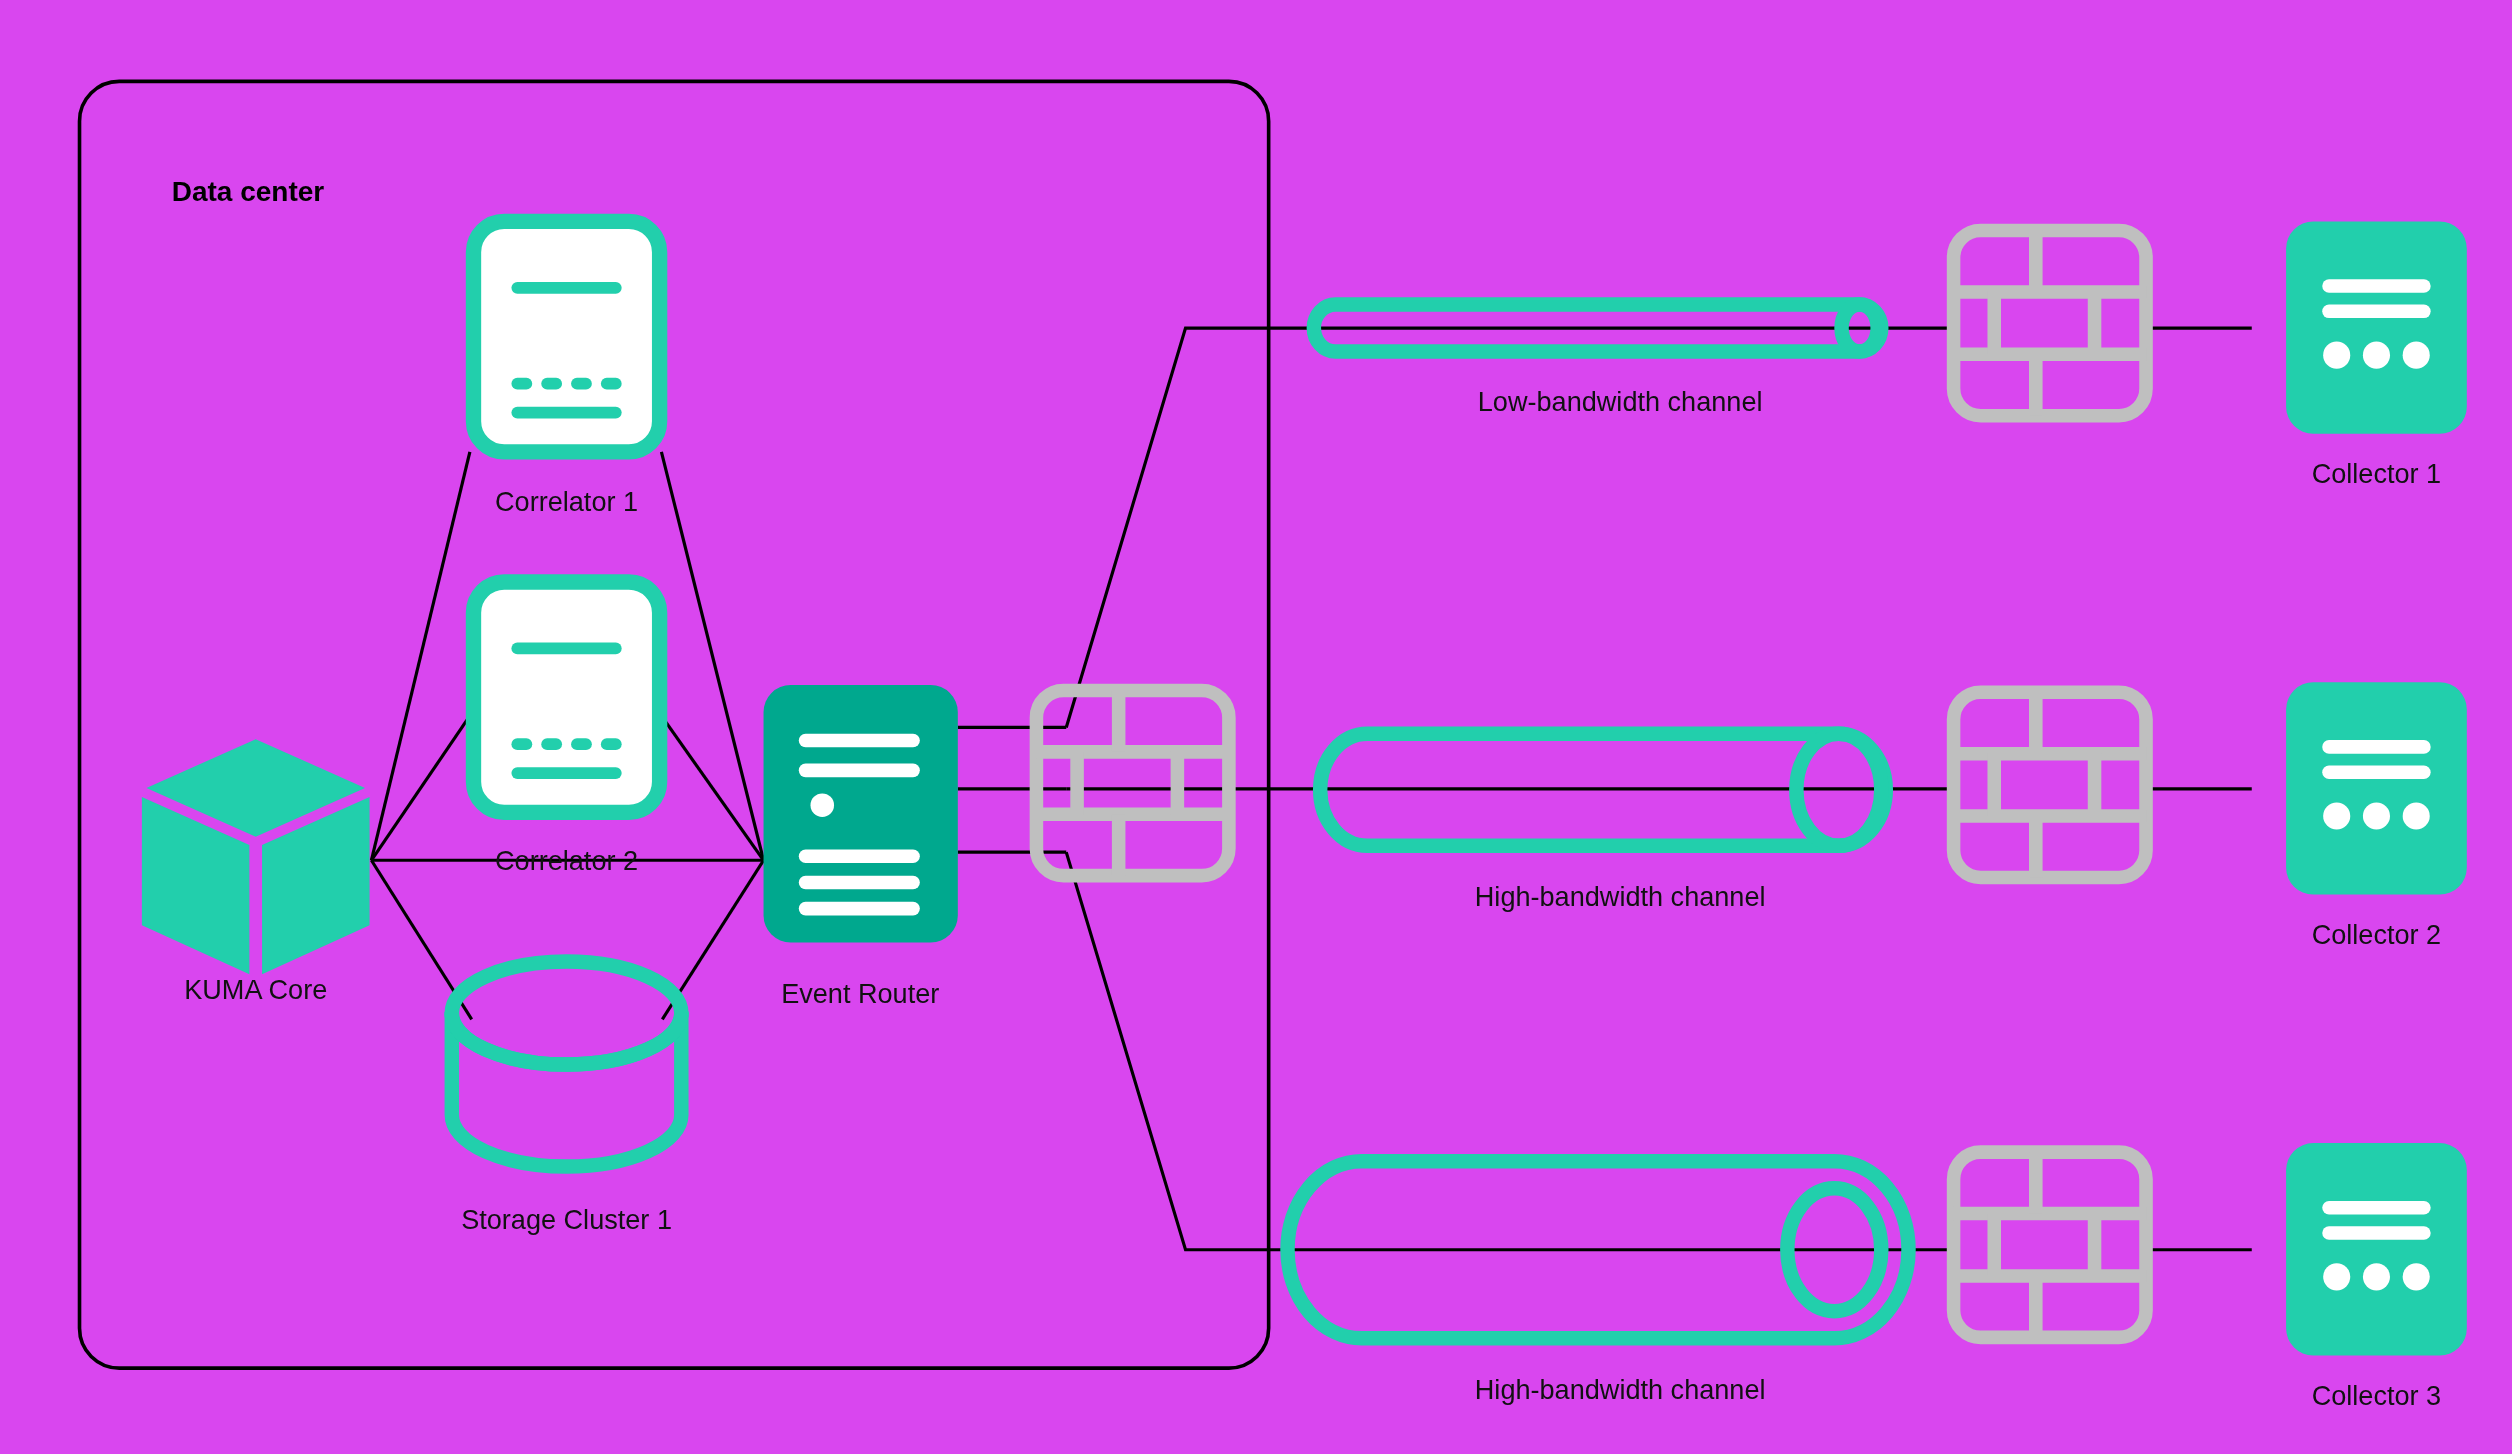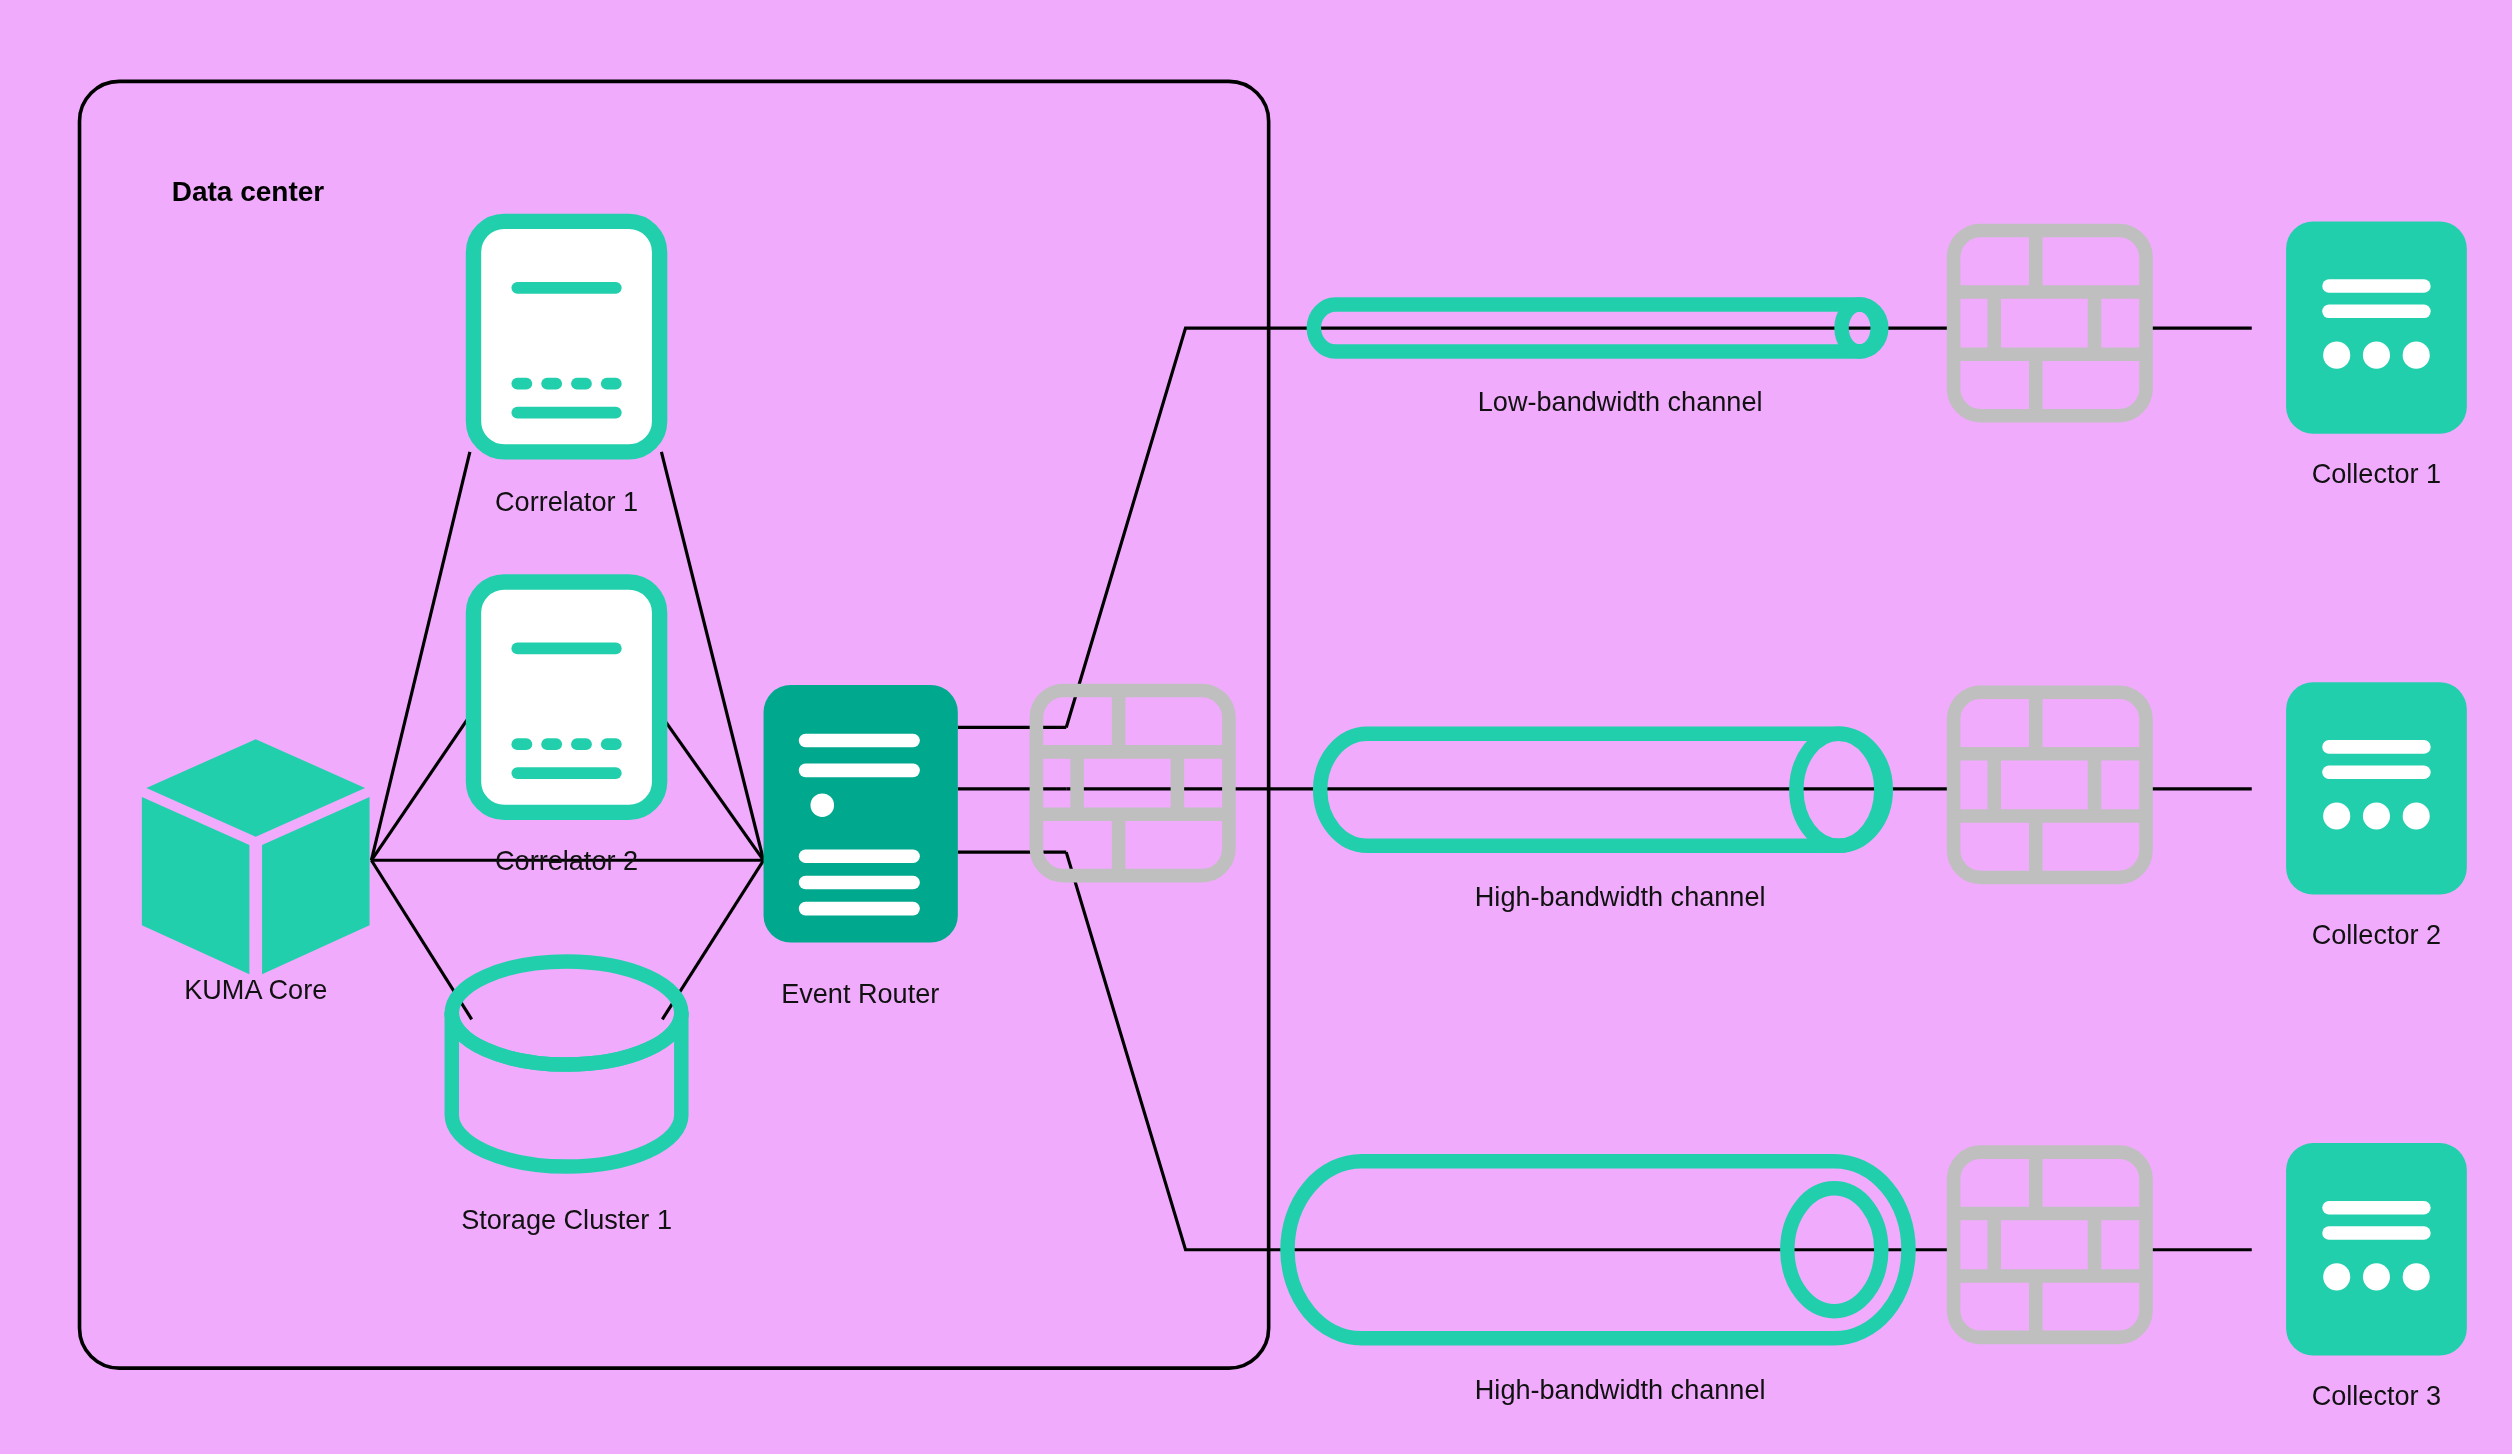--- a/index.html
+++ b/index.html
@@ -1,17 +1,17 @@
 <!DOCTYPE html>
 <html style="font-size:14.5px"><head>
 <meta charset="utf-8">
 <style>
   html,body{margin:0;padding:0;background:#ffffff;}
   body{width:2512px;height:1454px;font-family:"Liberation Sans",sans-serif;overflow:hidden;}
-  #stage{position:relative;width:2512px;height:1454px;background:#f0abfc;}
+  #stage{position:relative;width:2512px;height:1454px;background:#d946ef;}
   svg#diagram{position:absolute;left:0;top:0;width:2512px;height:1454px;}
   .lbl{font-family:"Liberation Sans",sans-serif;fill:#111111;font-size:30px;}
   .lbl-bold{font-family:"Liberation Sans",sans-serif;fill:#000000;font-size:31px;font-weight:bold;}
 </style>
 </head>
 <body>
 
 <div id="stage">
 
   <svg id="diagram" viewBox="0 0 2780 1609">

